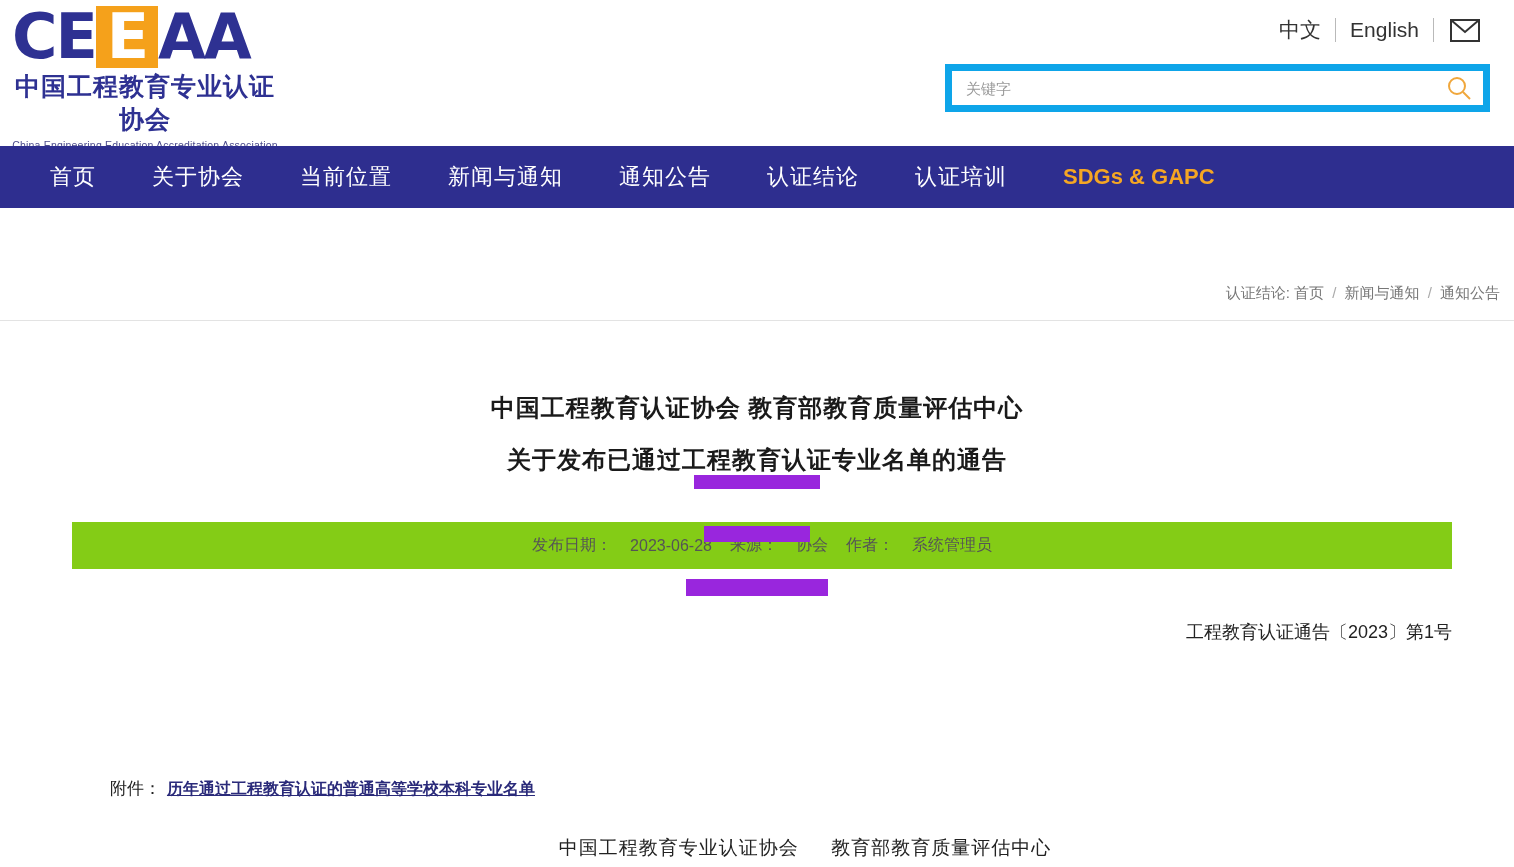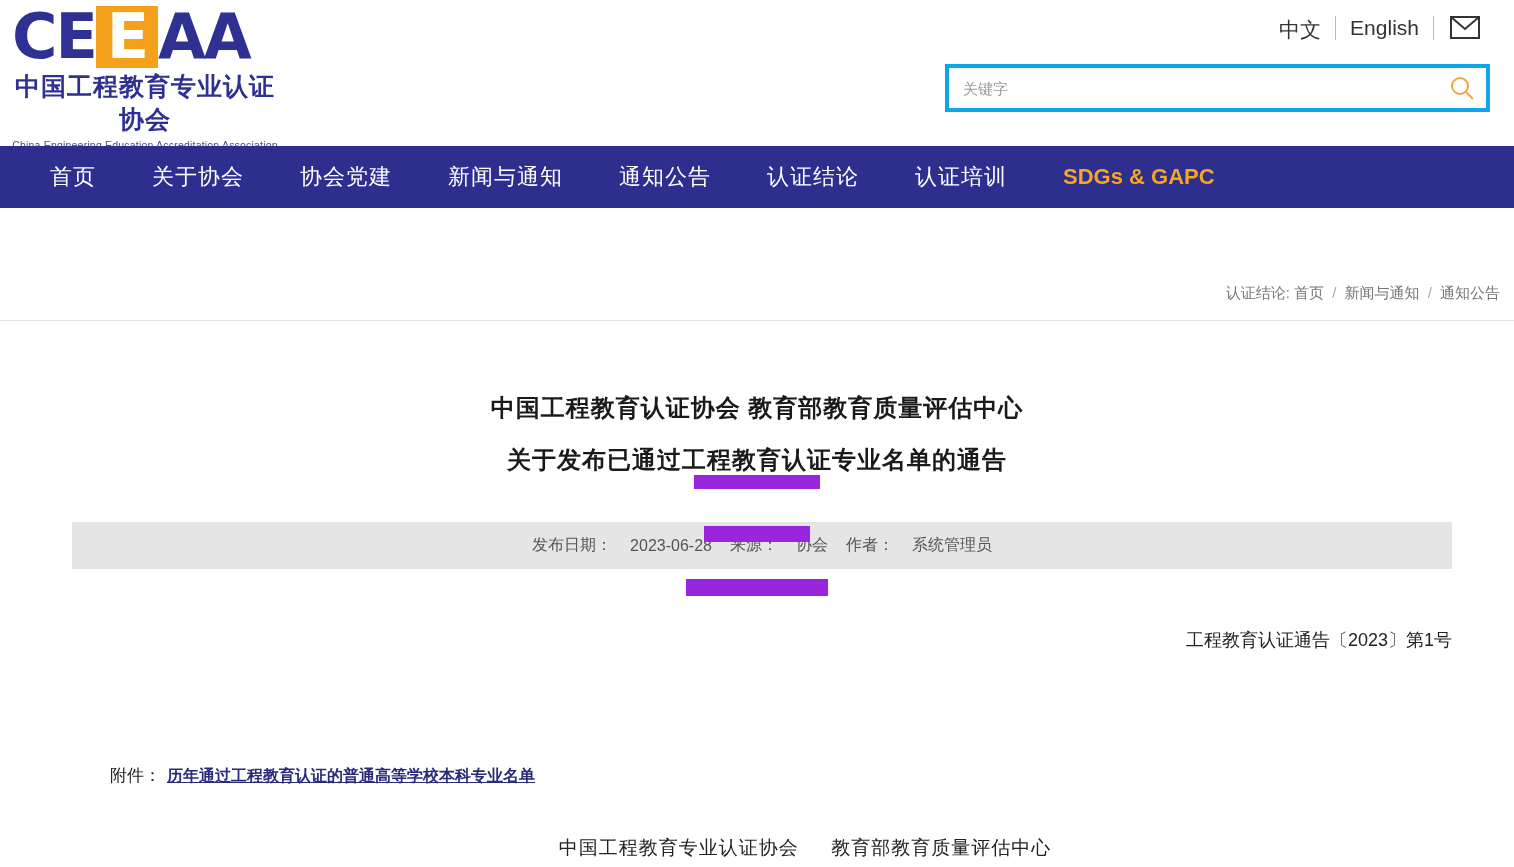--- a/index.html
+++ b/index.html
@@ -34,30 +34,30 @@
     letter-spacing:1px;margin-top:2px;text-align:center;width:278px;
   }
   #logo .en-name{
     font-family:"Liberation Sans",sans-serif;
     font-size:10.5px;color:#4a4a8c;letter-spacing:.2px;
     text-align:center;width:278px;margin-top:3px;
   }
 
   #lang-bar{
     position:absolute;right:28px;top:16px;
-    display:flex;align-items:flex-start;gap:0px;
+    display:flex;align-items:center;gap:0px;
     font-size:21px;color:#333;
   }
   #lang-bar .lang-item{padding:0 14px;cursor:pointer;color:#333;}
   #lang-bar .divider{width:1px;height:24px;background:#b9b9b9;}
   #lang-bar .mail{padding:0 6px 0 16px;display:flex;align-items:center;}
 
   #searchbox{
     position:absolute;right:24px;top:64px;width:545px;height:48px;
-    border:4px solid #0ea5e9;background:#fff;
+    border:7px solid #0ea5e9;background:#fff;
     display:flex;align-items:center;box-sizing:border-box;
   }
   #searchbox input{
     border:none;outline:none;flex:1;height:100%;
     padding:0 14px;font-size:15px;color:#555;
     font-family:"Liberation Sans",sans-serif;background:transparent;
   }
   #searchbox input::placeholder{color:#999;}
   #searchbox .mag{width:48px;display:flex;align-items:center;justify-content:center;cursor:pointer;}
 
@@ -92,38 +92,38 @@
     text-align:center;font-size:24px;font-weight:bold;color:#1a1a1a;
     letter-spacing:1px;margin-top:62px;
   }
   #title-line2{
     text-align:center;font-size:24px;font-weight:bold;color:#1a1a1a;
     letter-spacing:1px;margin-top:20px;
   }
 
   #metabar{
     position:absolute;left:72px;top:192px;width:1380px;height:47px;
-    background:#e5e5e5;display:flex;align-items:center;justify-content:center;
+    background:#84cc16;display:flex;align-items:center;justify-content:center;
     font-size:16px;color:#555;box-sizing:border-box;
   }
   #metabar span{margin:0 9px;}
 
   #docno{
     position:absolute;right:62px;top:290px;
-    font-size:18px;color:#222;margin-top:8px;
+    font-size:18px;color:#222;
   }
 
   #body-para{
     position:absolute;left:62px;top:345px;width:1392px;
     font-size:18px;color:#222;line-height:38px;text-indent:36px;
     text-align:justify;
   }
 
   #attach{
-    position:absolute;left:62px;top:434px;
+    position:absolute;left:62px;top:447px;
     font-size:17px;color:#222;
   }
   #attach .label{margin-left:48px;}
   #attach a{
     color:#2a2a7a;text-decoration:underline;font-weight:bold;font-size:16px;
     cursor:pointer;margin-left:6px;
   }
 
   #signature{
     position:absolute;left:0;top:505px;width:1514px;text-align:center;
@@ -186,21 +186,21 @@
         <circle cx="11" cy="11" r="8" fill="none" stroke="#f0a73c" stroke-width="2"></circle>
         <line x1="17" y1="17" x2="24" y2="24" stroke="#f0a73c" stroke-width="2"></line>
       </svg>
     </span>
   </div>
 </div>
 
 <div id="nav">
   <span class="nav-item">首页</span>
   <span class="nav-item">关于协会</span>
-  <span class="nav-item">协会党建</span>
+  <span class="nav-item">当前位置</span>
   <span class="nav-item">新闻与通知</span>
   <span class="nav-item">通知公告</span>
   <span class="nav-item">认证结论</span>
   <span class="nav-item">认证培训</span>
   <span class="nav-item accent">SDGs &amp; GAPC</span>
 </div>
 
 <div id="breadcrumb">
   <span>认证结论:</span>
   <span class="crumb">首页</span>

